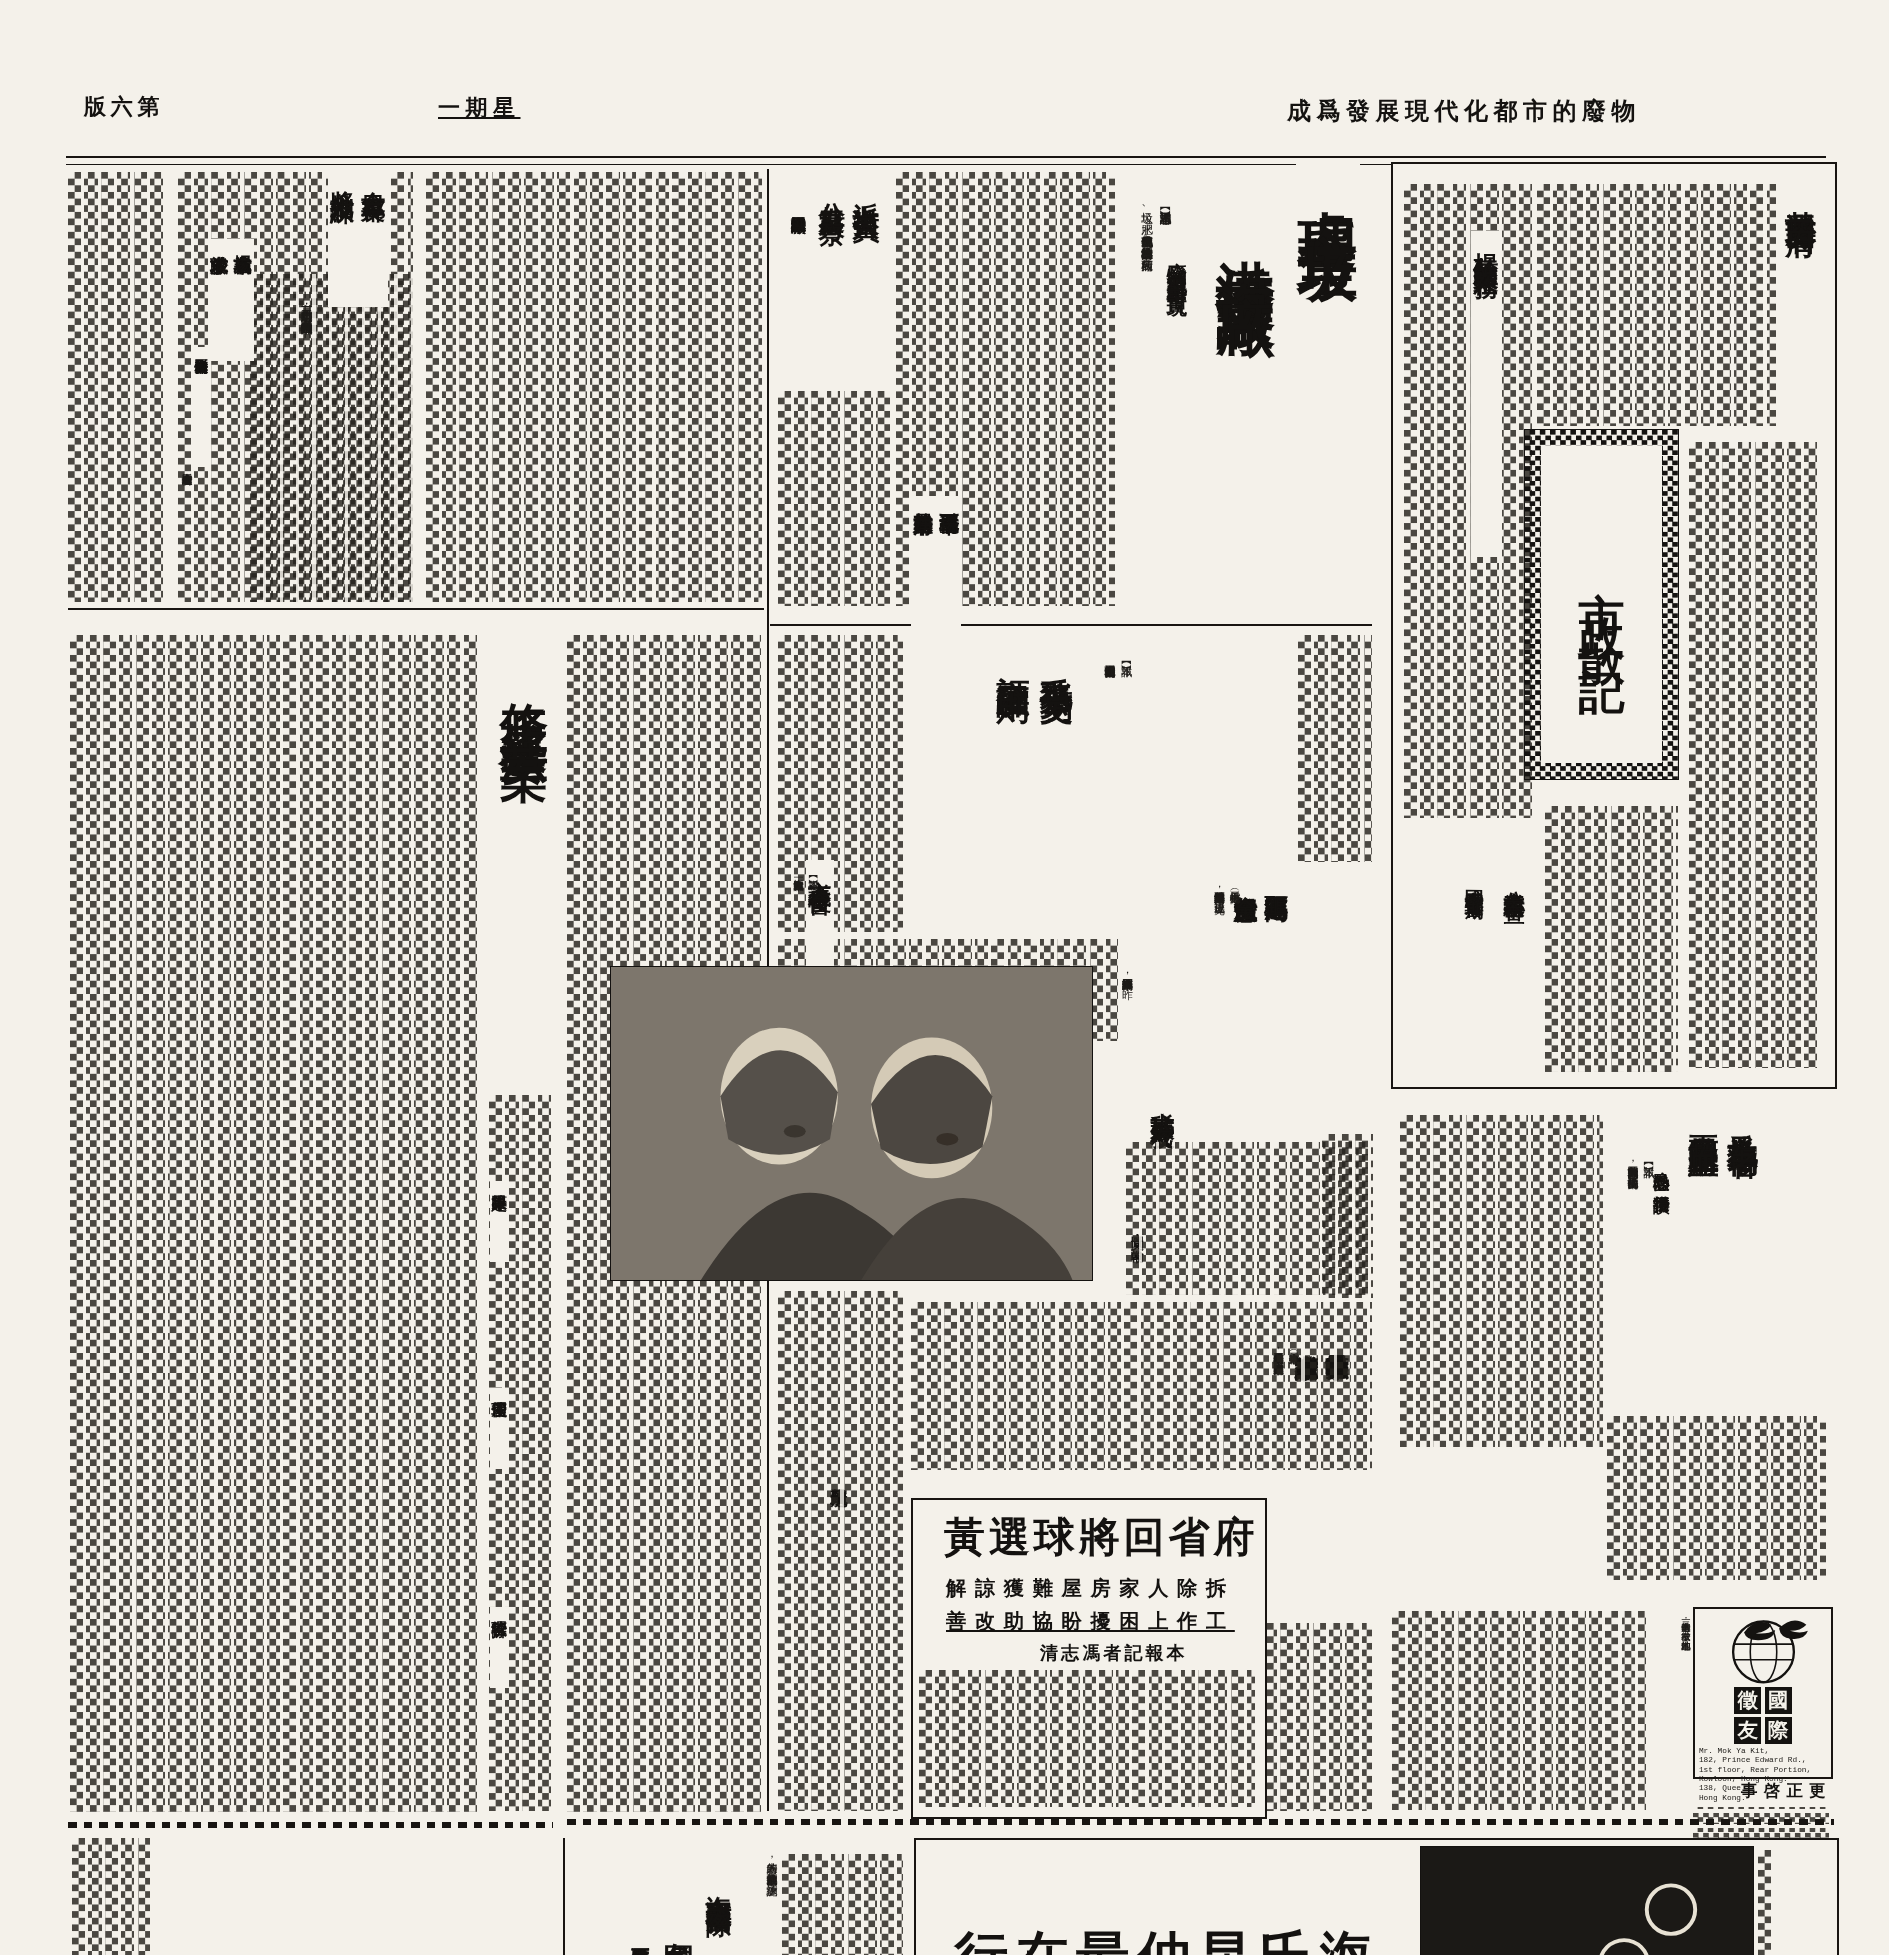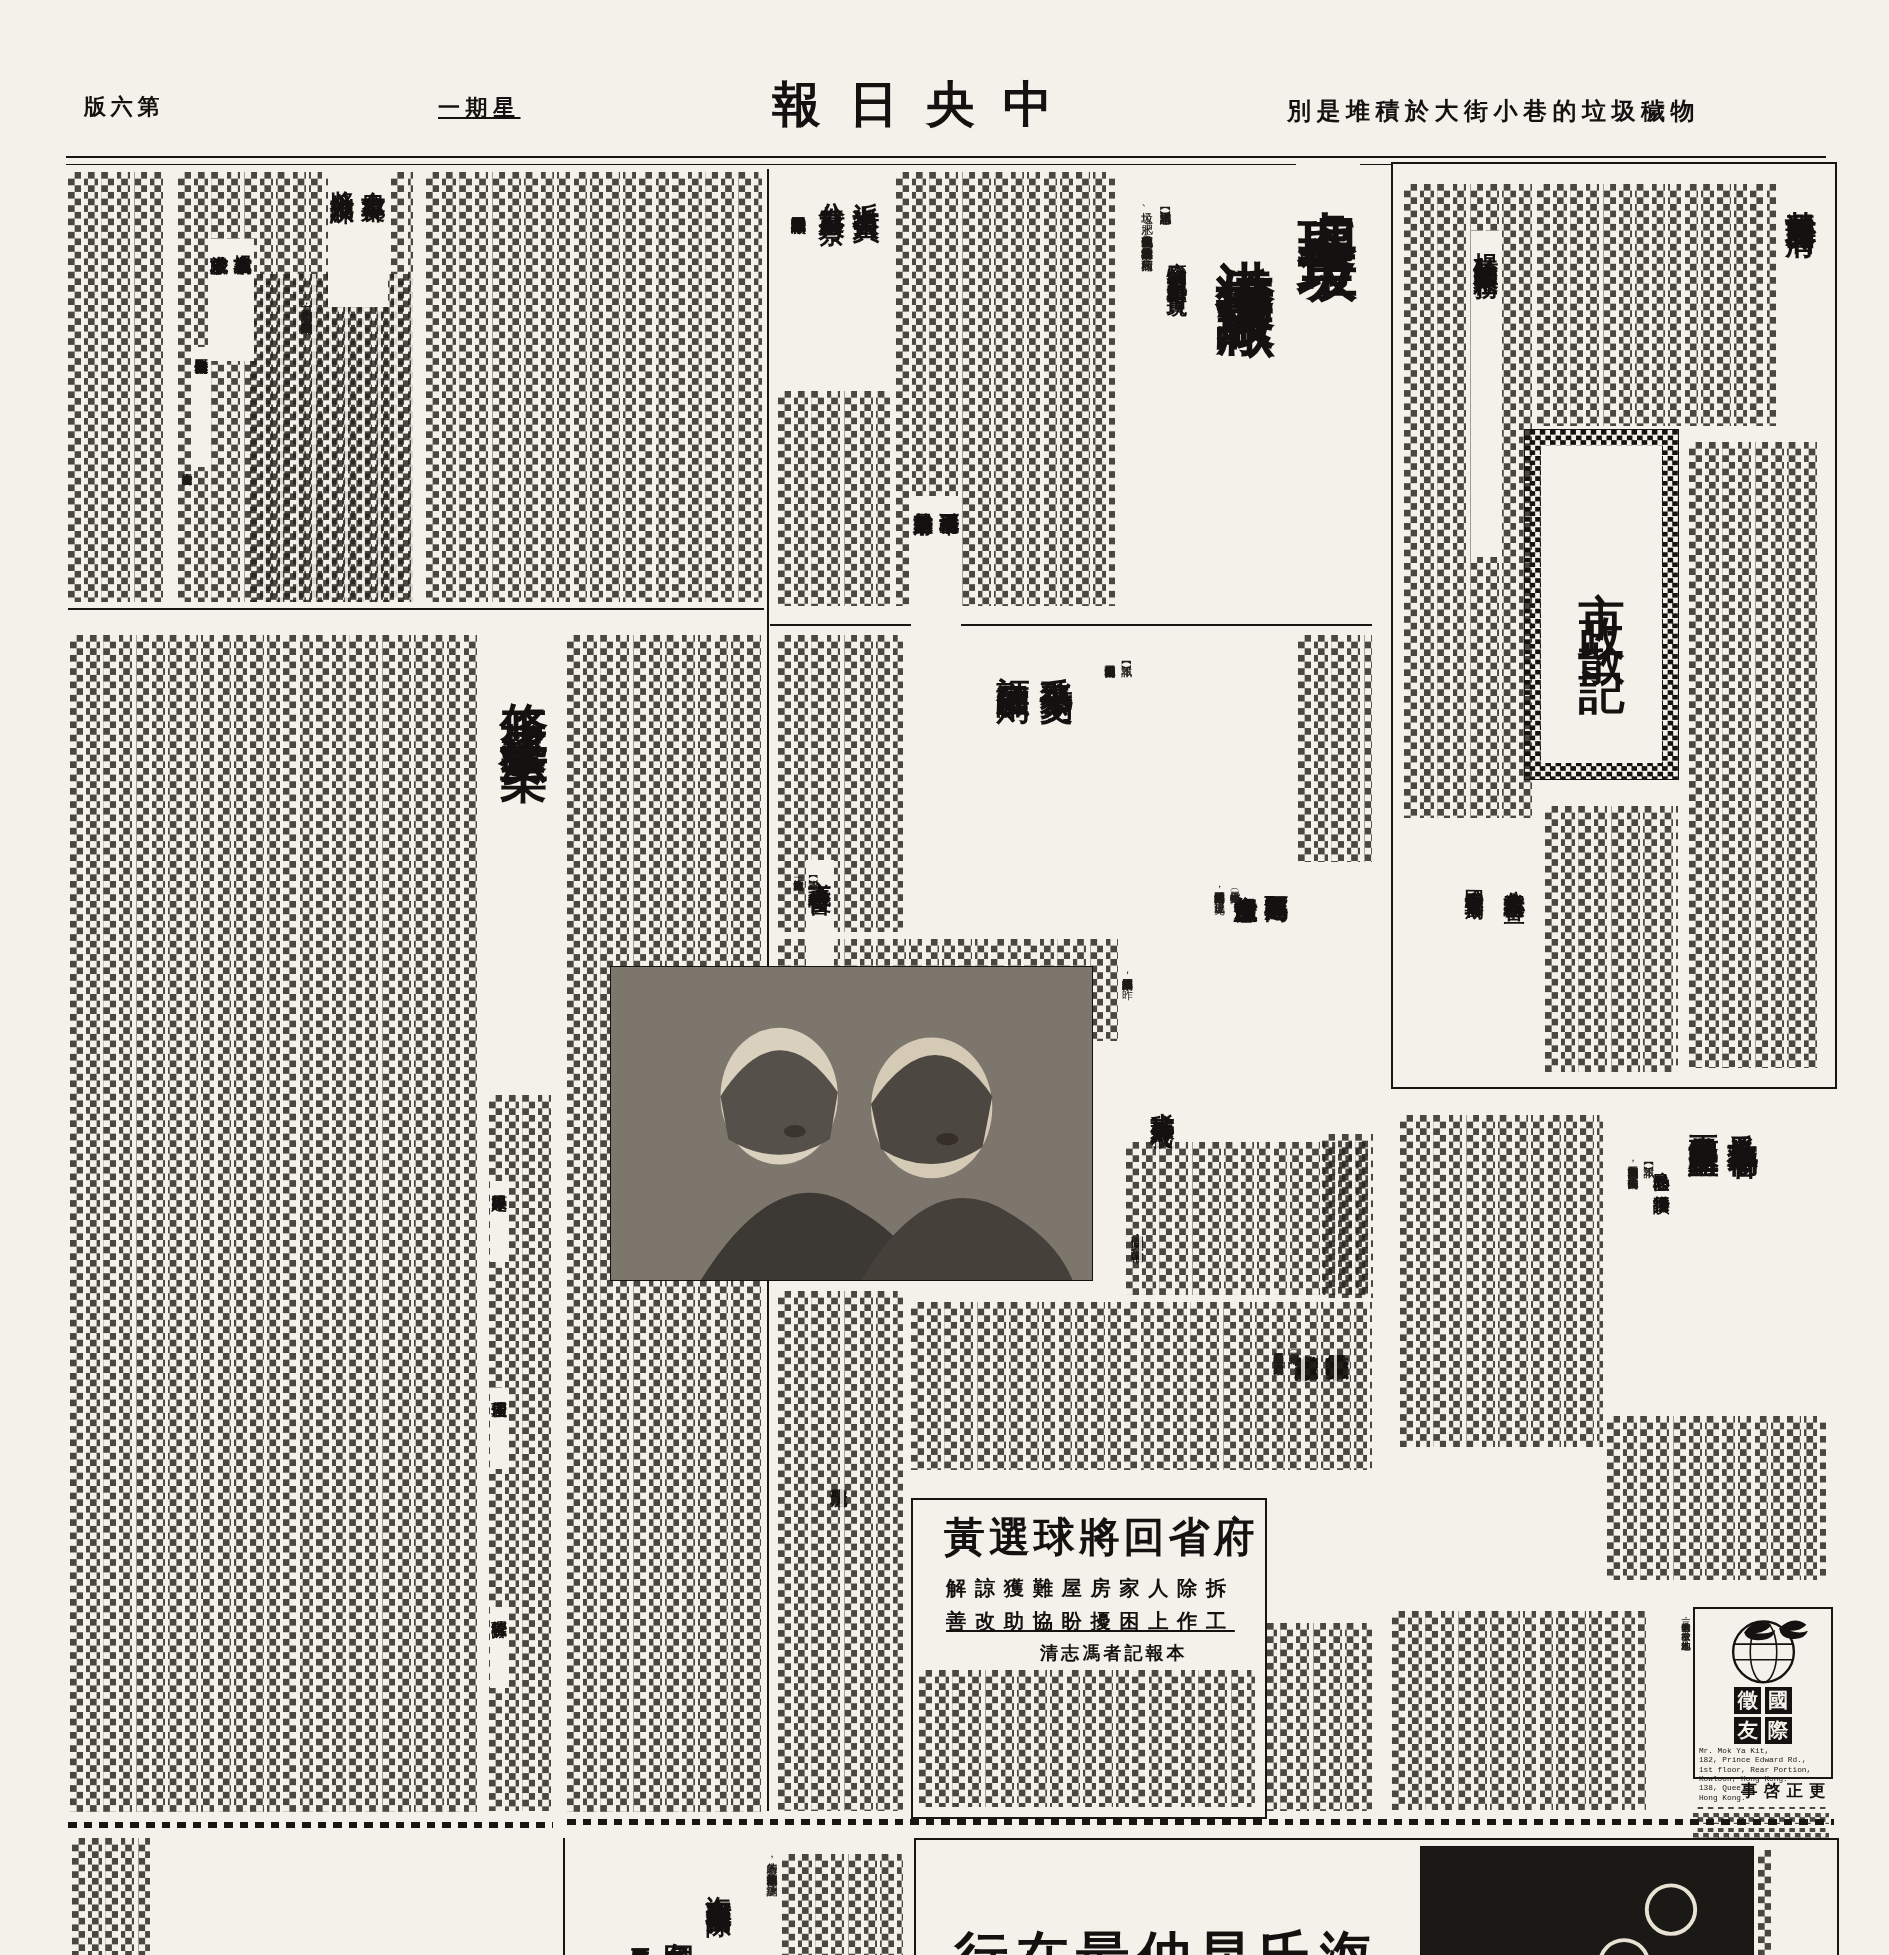--- a/index.html
+++ b/index.html
@@ -24,22 +24,21 @@
   .sq{display:inline-flex;align-items:center;justify-content:center;background:#141210;color:#f4f1ea;
       font-family:"Liberation Serif","DejaVu Serif",serif;font-weight:bold;}
 </style>
 </head>
 <body>
 
 <div id="paper">
 
   <div class="abs hl" style="left:84px;top:96px;font-size:22px;letter-spacing:4.7px;">版六第</div>
   <div class="abs hl" style="left:438px;top:97px;font-size:22px;letter-spacing:5.5px;text-decoration:underline;">一期星</div>
-  <div class="abs hl" style="left:772px;top:80px;font-size:49px;letter-spacing:28px;">報日央中</div>
-  <div class="abs hl" style="left:1287px;top:99px;font-size:24px;letter-spacing:5.5px;">別是堆積於大街小巷的垃圾穢物</div>
+  <div class="abs hl" style="left:1287px;top:99px;font-size:24px;letter-spacing:5.5px;">成爲發展現代化都市的廢物</div>
   <div class="abs rule-h" style="left:66px;top:156px;width:1760px;"></div>
   <div class="abs rule-h" style="left:66px;top:164px;width:1760px;height:1.2px;"></div>
 
   <div class="abs greek" style="left:68px;top:172px;width:98px;height:430px;"></div>
 
   <div class="abs greek" style="left:178px;top:172px;width:235px;height:430px;"></div>
   <div class="abs greek" style="left:250px;top:274px;width:164px;height:328px;"></div>
   <div class="abs v hl" style="left:328px;top:169px;height:133px;font-size:24px;letter-spacing:2.3px;padding:2.3px;">
     <div style="margin-block-end:7px;">全市里鄰長</div>
     <div>將分批訓練</div>

